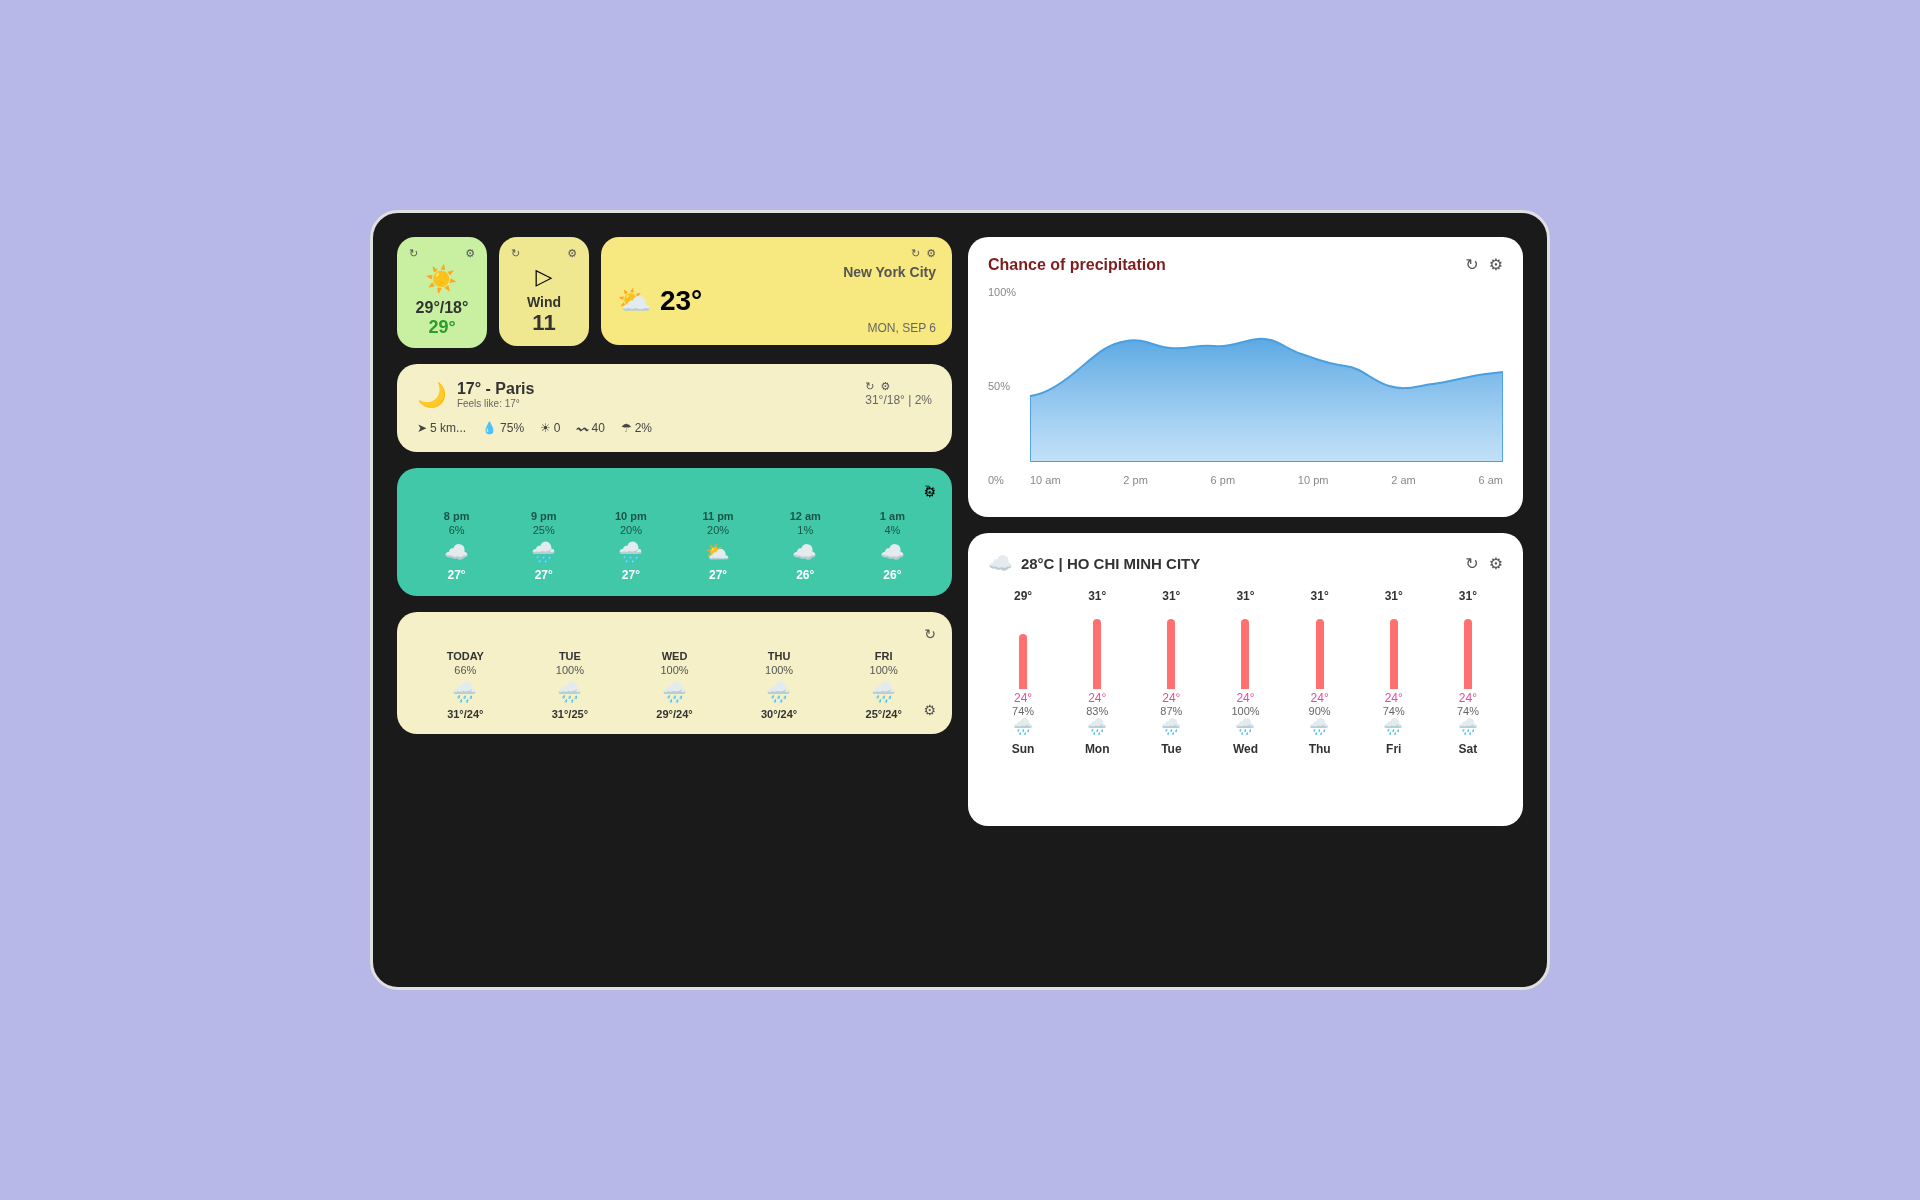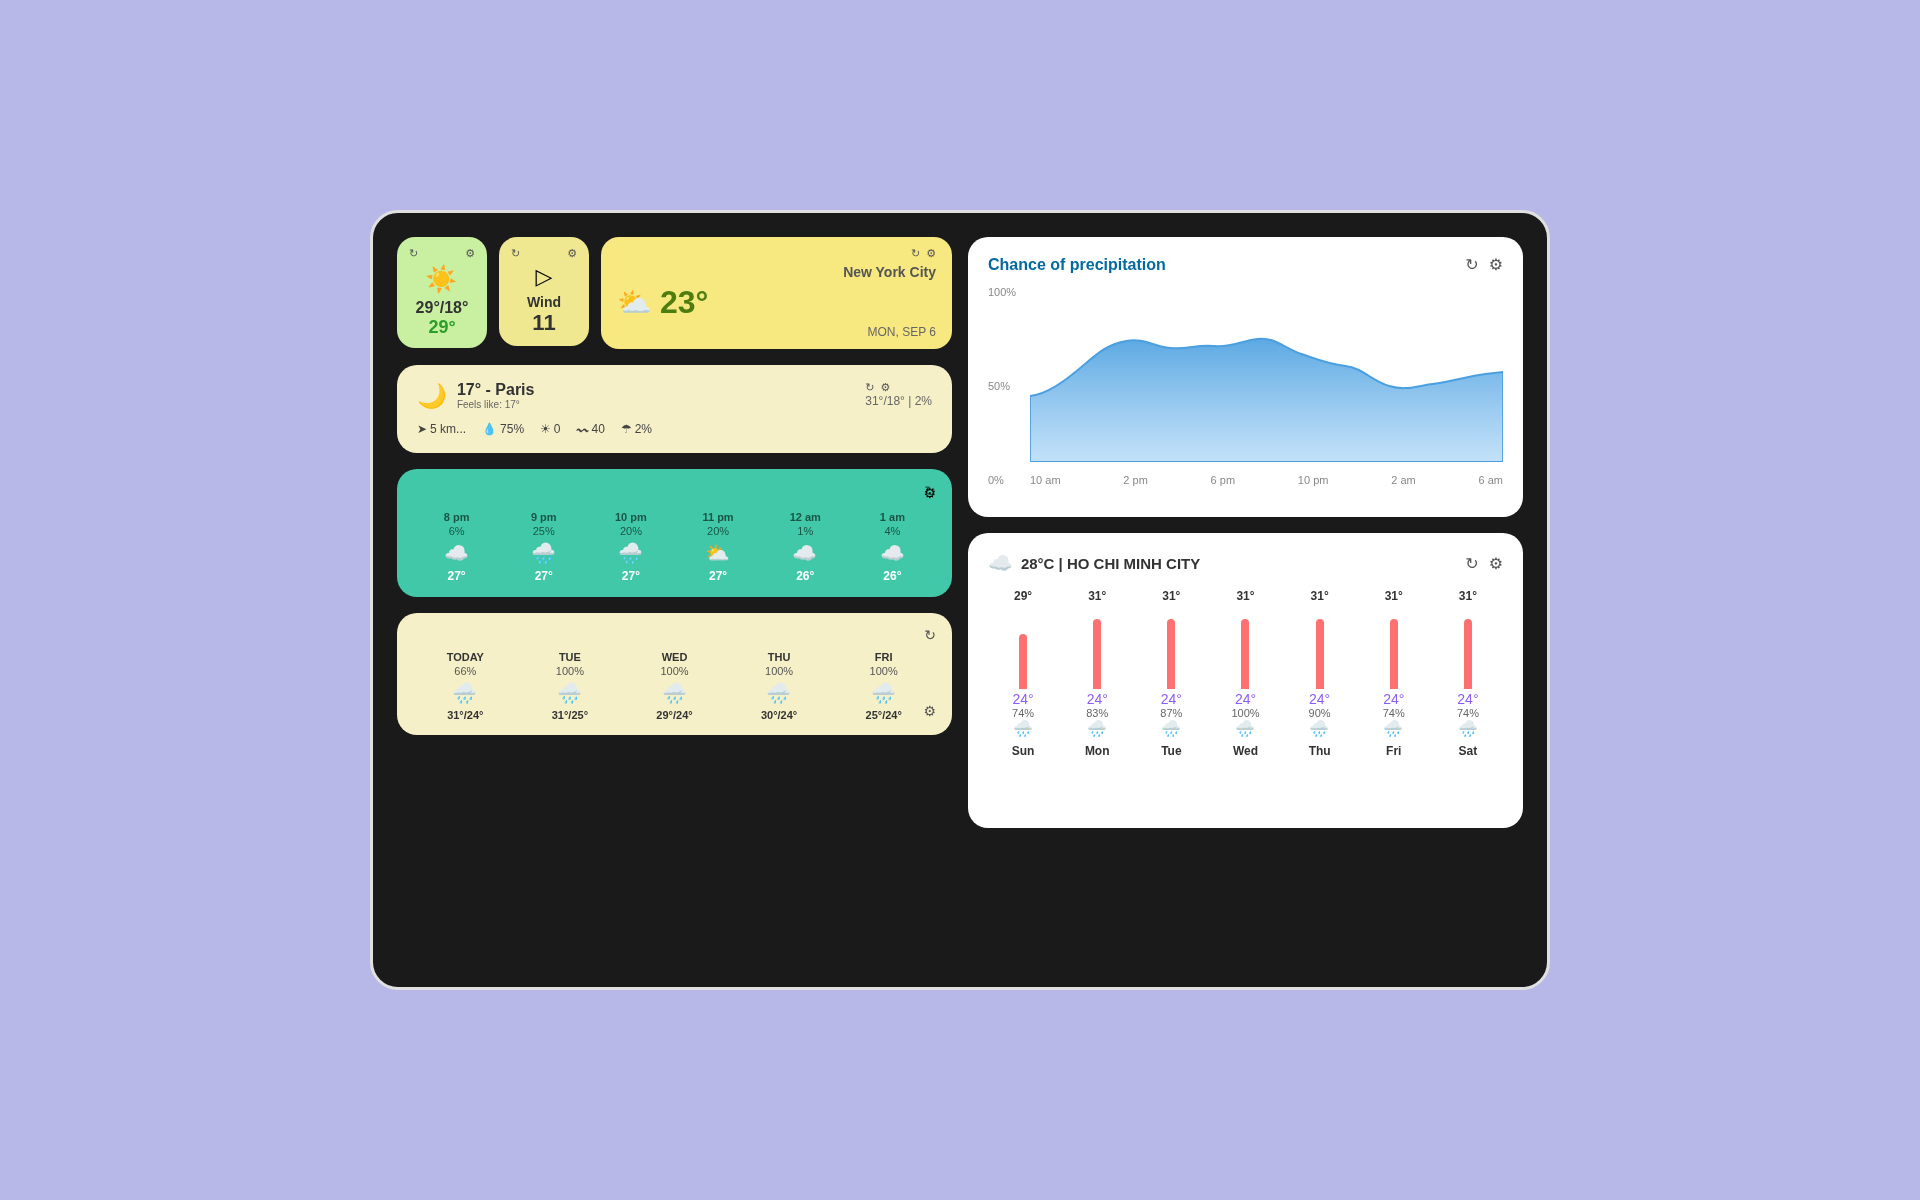--- a/index.html
+++ b/index.html
@@ -77,21 +77,21 @@
     
     .nyc-widget {
       background: #f8e880;
       border-radius: 18px;
       padding: 10px 16px;
       flex: 1;
     }
     .nyc-city { font-size: 14px; font-weight: 600; color: #555; text-align: right; }
     .nyc-main { display: flex; align-items: center; gap: 8px; margin: 4px 0; }
     .nyc-cloud-sun { font-size: 28px; }
-    .nyc-temp { font-size: 32px; font-weight: 700; color: #4d7c0f; }
+    .nyc-temp { font-size: 28px; font-weight: 700; color: #000000; }
     .nyc-date { font-size: 12px; color: #666; text-align: right; }
 
     
     .paris-widget {
       background: #f5f0c8;
       border-radius: 20px;
       padding: 16px 20px;
     }
     .paris-header { display: flex; justify-content: space-between; align-items: flex-start; }
     .paris-left { display: flex; align-items: center; gap: 10px; }
@@ -160,21 +160,21 @@
       border-radius: 20px;
       padding: 18px 20px;
       min-height: 280px;
     }
     .precip-header {
       display: flex;
       justify-content: space-between;
       align-items: center;
       margin-bottom: 12px;
     }
-    .precip-title { font-size: 16px; font-weight: 600; color: #0369a1; }
+    .precip-title { font-size: 16px; font-weight: 600; color: #7f1d1d; }
     .precip-icons { display: flex; gap: 10px; font-size: 16px; color: #555; }
     .chart-area {
       position: relative;
       height: 200px;
     }
     .chart-labels-y {
       position: absolute;
       left: 0;
       top: 0;
       height: 100%;
@@ -224,21 +224,21 @@
     .hcm-title { font-size: 15px; font-weight: 700; color: #333; }
     .hcm-icons { display: flex; gap: 10px; font-size: 16px; color: #555; }
     .hcm-days {
       display: grid;
       grid-template-columns: repeat(7, 1fr);
       text-align: center;
       gap: 4px;
     }
     .hcm-day .day-name { font-size: 12px; font-weight: 600; color: #333; margin-top: 6px; }
     .hcm-day .high-temp { font-size: 12px; font-weight: 700; color: #333; margin-bottom: 6px; }
-    .hcm-day .low-temp { font-size: 14px; color: #8b5cf6; }
+    .hcm-day .low-temp { font-size: 12px; color: #ec4899; }
     .hcm-day .hum-pct { font-size: 11px; color: #666; }
     .hcm-day .rain-icon { font-size: 16px; }
     .bar-container {
       height: 80px;
       display: flex;
       justify-content: center;
       align-items: flex-end;
       margin: 2px 0;
     }
     .bar {

